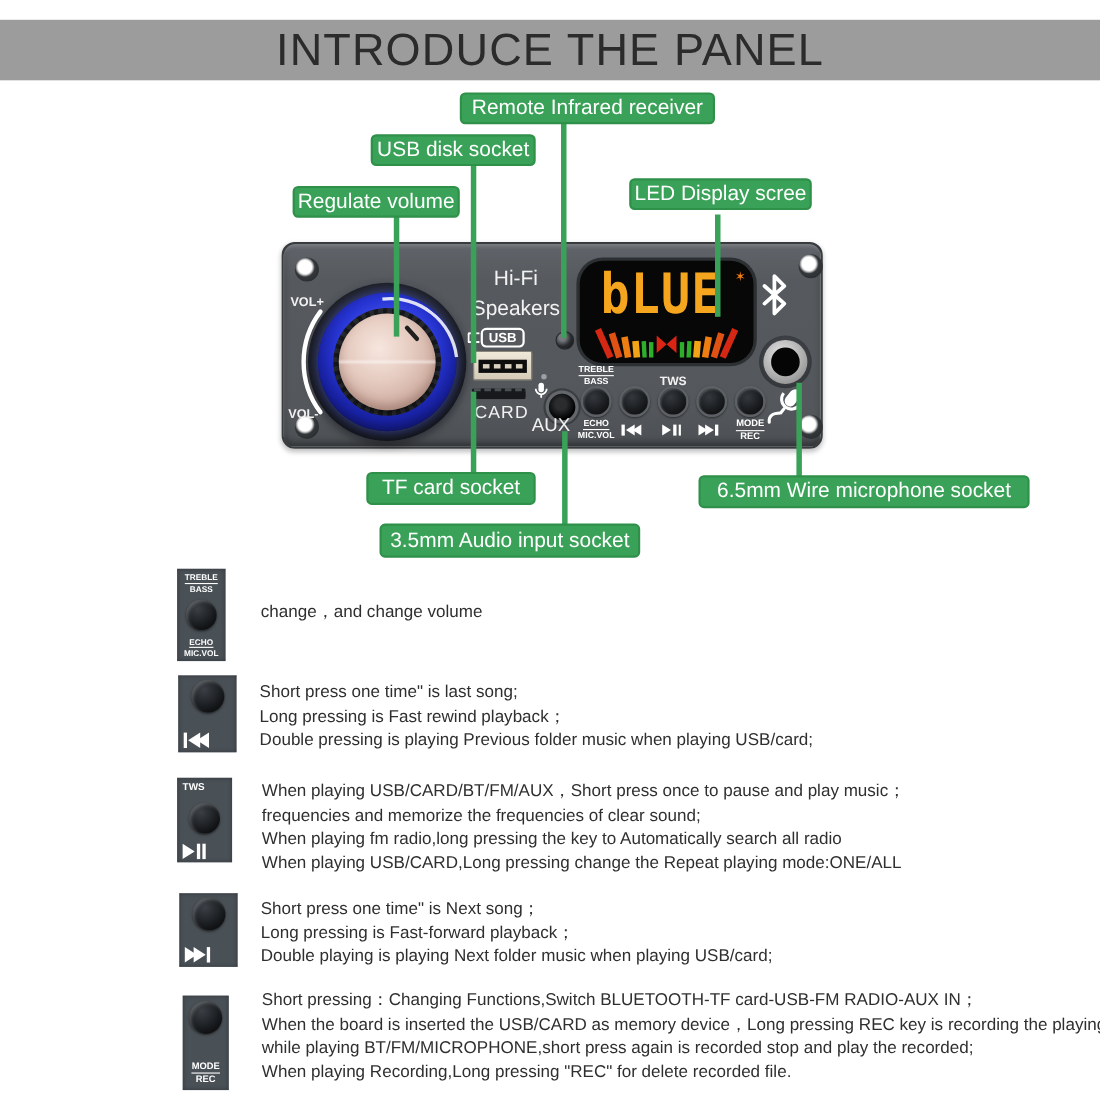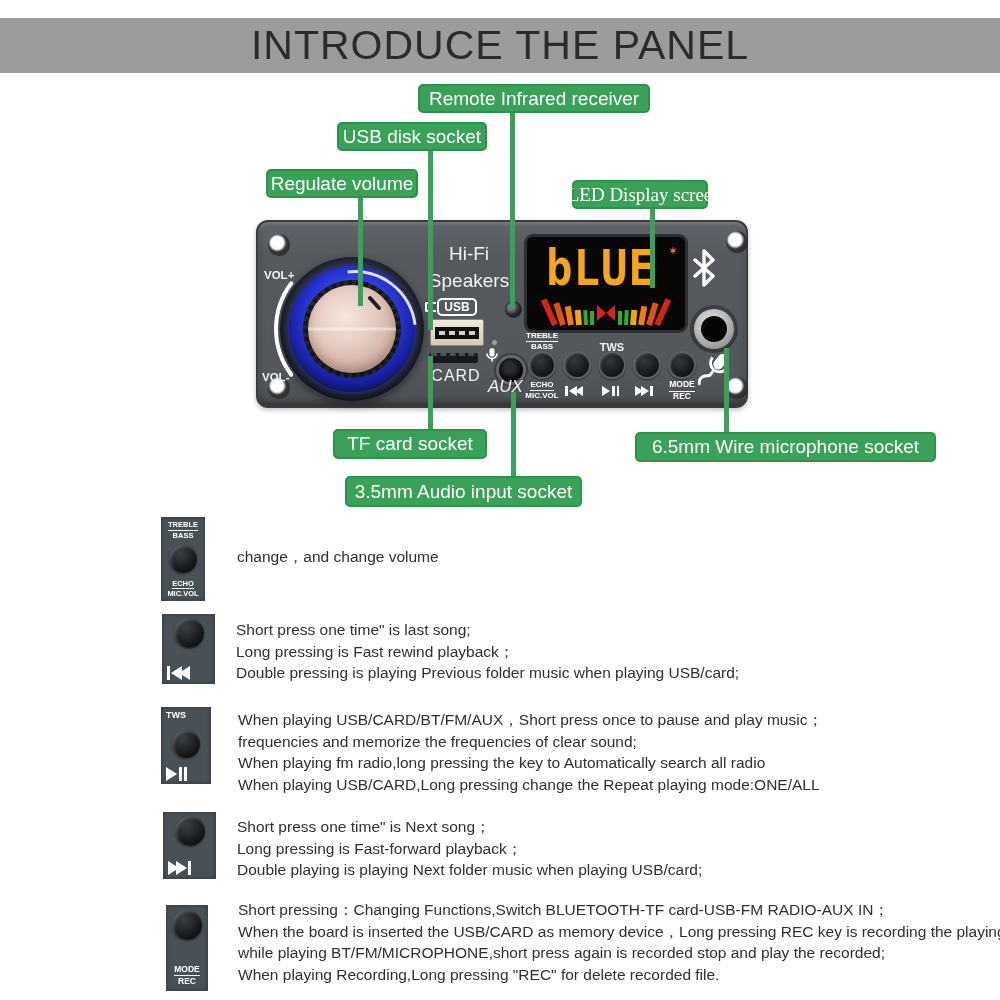--- a/index.html
+++ b/index.html
@@ -47,21 +47,21 @@
          display:flex;align-items:center;justify-content:space-evenly;}
   .usb-socket .pin{width:6px;height:4px;background:#d9d0bf;}
   .tf-slot{position:absolute;left:171px;top:131px;width:49px;height:10px;background:#17191c;border-radius:2px;
          border-top:3px dashed #4b5055;}
   .aux-jack{position:absolute;left:241px;top:136px;width:24px;height:24px;border-radius:50%;
          background:radial-gradient(circle at 45% 40%,#2a2c2e 25%,#000 70%);
          box-shadow:0 0 0 3px #64686c,0 0 0 5px #3b3e41;}
   .ir-hole{position:absolute;left:247px;top:79px;width:17px;height:17px;border-radius:50%;
          background:radial-gradient(circle at 35% 32%,#74787d 0 3px,#2a2c2f 55%,#0f1012 100%);border:1px solid #26282b;}
   .rec-led{position:absolute;left:234px;top:118px;width:5px;height:5px;border-radius:50%;background:#9aa0a5;}
-  .display{position:absolute;left:269px;top:15px;width:158px;height:93px;background:#070707;border-radius:6px;
+  .display{position:absolute;left:269px;top:15px;width:158px;height:93px;background:#070707;border-radius:21px;
          box-shadow:0 0 0 3px #2d3033;overflow:hidden;}
   .display .seg{position:absolute;left:2px;top:2px;right:12px;height:58px;text-align:center;
          font-family:"DejaVu Sans Mono",monospace;font-weight:bold;font-size:44px;line-height:58px;
          color:#f6a51f;transform:scaleY(1.15);letter-spacing:1px;}
   .display .star{position:absolute;top:7px;right:7px;color:#f07d16;font-size:12px;}
   .spectrum{position:absolute;left:6px;right:6px;bottom:5px;height:30px;display:flex;
          align-items:flex-end;justify-content:center;gap:2px;}
   .sp{transform-origin:50% 100%;}
   .bt{display:flex;align-items:center;margin:0 1px 4px 1px;}
   .bt .l{width:0;height:0;border-top:8px solid transparent;border-bottom:8px solid transparent;border-left:9px solid #da2414;}
@@ -113,21 +113,21 @@
 
   <div class="callout" style="left:418px;top:84px;width:232px;height:29px;">
     <span>Remote Infrared receiver</span>
     </div>
   <div class="callout" style="left:337px;top:122px;width:150px;height:29px;">
     <span>USB disk socket</span>
     </div>
   <div class="callout" style="left:266px;top:169px;width:152px;height:29px;">
     <span>Regulate volume</span>
     </div>
-  <div class="callout" style="left:572px;top:180px;width:136px;height:29px;font-family:Liberation Serif, serif;">
+  <div class="callout" style="left:572px;top:162px;width:166px;height:29px;">
     <span>LED Display scree</span>
     </div>
   <div class="callout" style="left:333px;top:429px;width:154px;height:30px;">
     <span>TF card socket</span>
     </div>
   <div class="callout" style="left:345px;top:476px;width:237px;height:31px;">
     <span>3.5mm Audio input socket</span>
     </div>
   <div class="callout" style="left:595px;top:432px;width:301px;height:30px;margin-left:40px;">
     <span>6.5mm Wire microphone socket</span>
@@ -173,21 +173,21 @@
     <div class="ptext" style="left:172px;top:145px;width:52px;text-align:center;font-size:16px;letter-spacing:1px;">CARD</div>
 
     <div class="ir-hole"></div>
     <div class="rec-led"></div>
     <svg class="panel-svg" style="left:226px;top:125px;" width="16" height="20" viewBox="0 0 16 20">
       <rect x="5.5" y="1" width="5" height="8.5" rx="2.5" fill="#fff"></rect>
       <path d="M3 6.5 a5 5 0 0 0 10 0" fill="none" stroke="#fff" stroke-width="1.6"></path>
       <line x1="8" y1="11.5" x2="8" y2="14.5" stroke="#fff" stroke-width="1.6"></line>
     </svg>
     <div class="aux-jack"></div>
-    <div class="ptext" style="left:230px;top:155px;width:46px;font-size:17px;font-style:italic;">AUX</div>
+    <div class="ptext" style="left:220px;top:155px;width:46px;text-align:center;font-size:17px;">AUX</div>
 
     <div class="display">
       <div class="seg">bLUE</div>
       <div class="star">✶</div>
       <div class="spectrum">
         <div class="sp" style="width:6px;height:28px;background:#d42814;transform:rotate(-24deg);"></div>
         <div class="sp" style="width:6px;height:23px;background:#e05214;transform:rotate(-17deg);"></div>
         <div class="sp" style="width:6px;height:19px;background:#ee7d12;transform:rotate(-10deg);"></div>
         <div class="sp" style="width:6px;height:15px;background:#f2a316;transform:rotate(-5deg);"></div>
         <div class="sp" style="width:4px;height:15px;background:#2fae2c;transform:rotate(-3deg);"></div>

